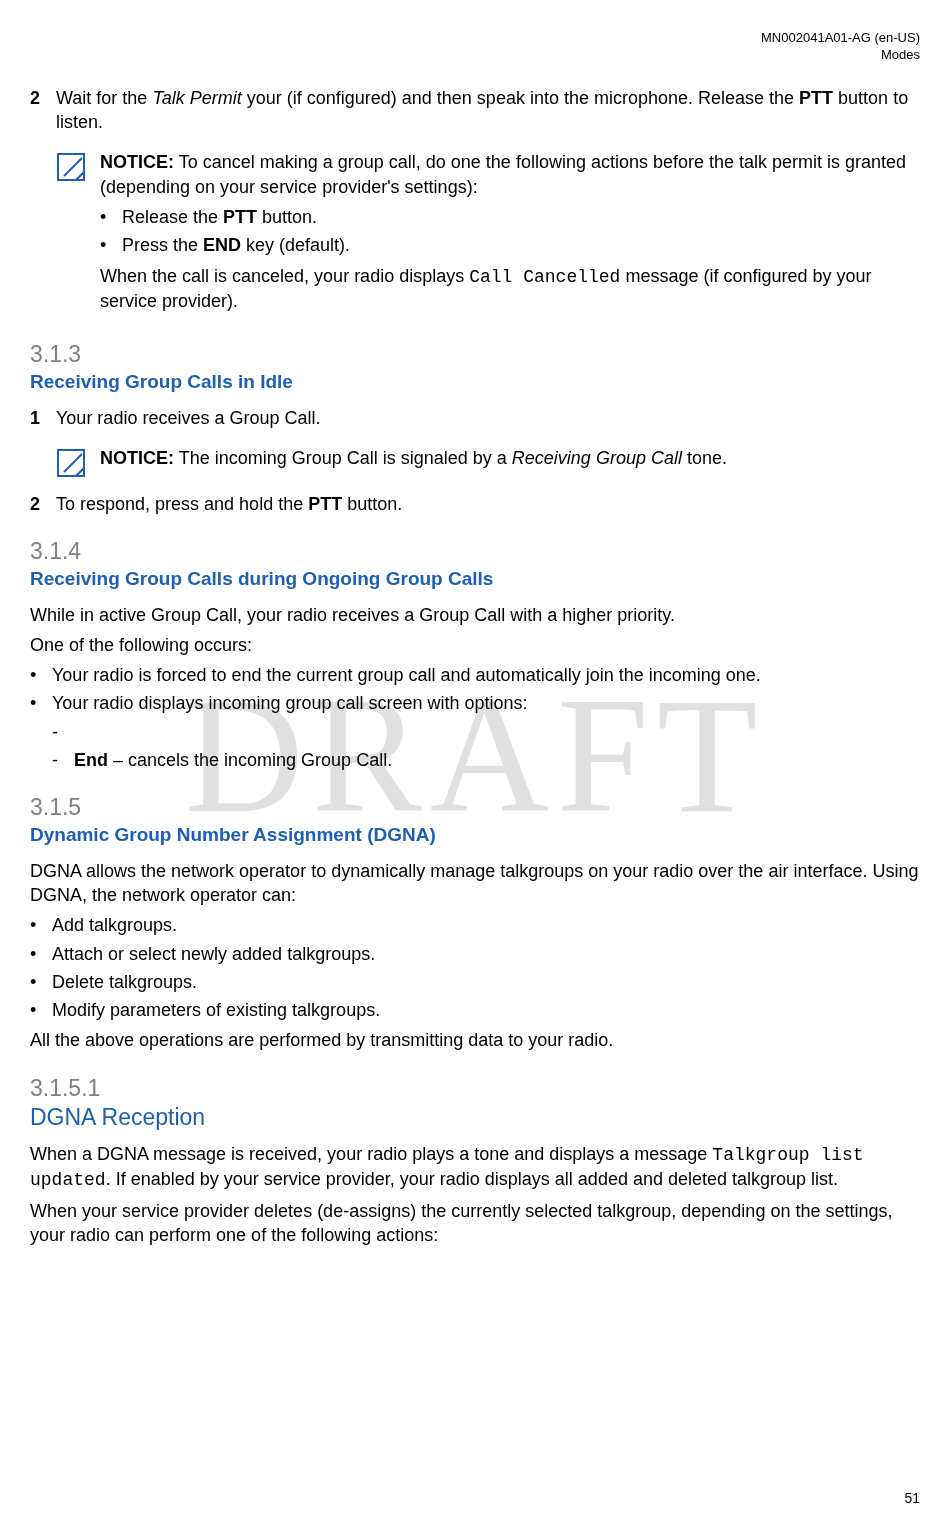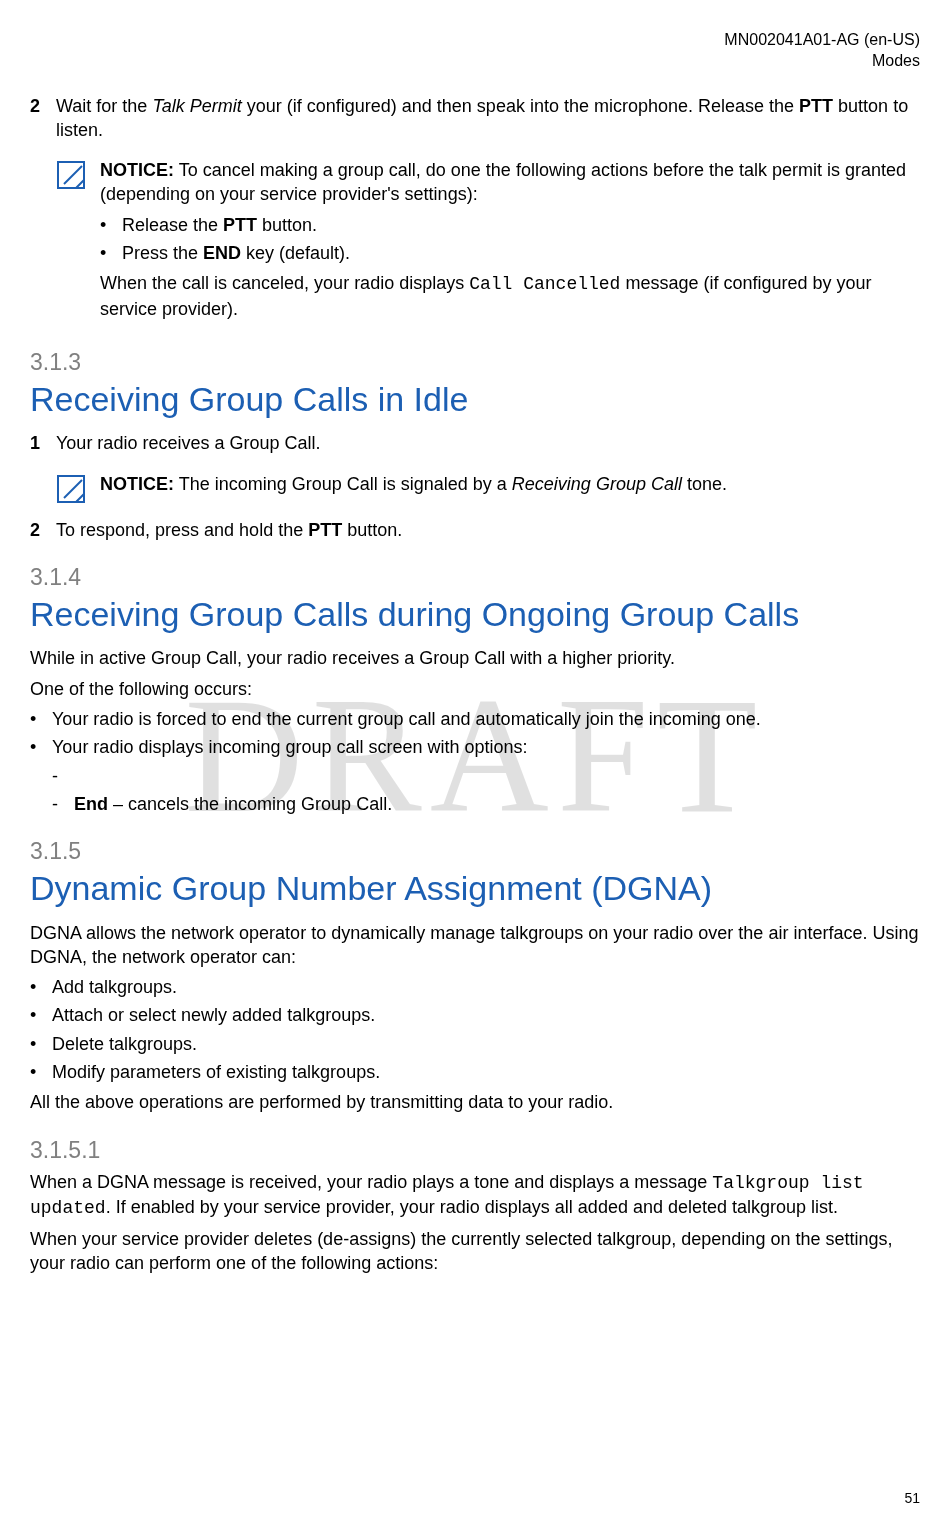--- a/index.html
+++ b/index.html
@@ -14,21 +14,21 @@
   }
   .page {
     width: 950px;
     height: 1528px;
     position: relative;
     box-sizing: border-box;
     padding: 30px 30px 0 30px;
   }
   .header-right {
     text-align: right;
-    font-size: 16px;
+    font-size: 13px;
     line-height: 1.3;
   }
   .content {
     margin-top: 22px;
   }
   .ol-step {
     display: flex;
     margin-bottom: 4px;
   }
   .ol-num {
@@ -71,22 +71,22 @@
     flex: 0 0 22px;
   }
   .sec-num {
     color: #808080;
     font-size: 23px;
     margin-top: 22px;
     line-height: 1.2;
   }
   .sec-title-h2 {
     color: #1c5fb3;
-    font-size: 34px;
-    font-weight: normal;
+    font-size: 19px;
+    font-weight: bold;
     margin: 2px 0 12px 0;
     line-height: 1.2;
   }
   .sec-title-h3 {
     color: #1c5fb3;
     font-size: 23px;
     font-weight: normal;
     margin: 2px 0 10px 0;
     line-height: 1.2;
   }
@@ -241,20 +241,21 @@
           <div>Delete talkgroups.</div>
         </div>
       <div class="bullet-row">
           <div class="bullet-mark">•</div>
           <div>Modify parameters of existing talkgroups.</div>
         </div>
     </div>
     <div class="para">All the above operations are performed by transmitting data to your radio.</div>
 
     <div class="sec-num">3.1.5.1</div>
+    <div class="sec-title-h3">DGNA Reception</div>
     <div class="para">
       <span>When a DGNA message is received, your radio plays a tone and displays a message </span><span class="mono">Talkgroup list updated</span><span>. If enabled by your service provider, your radio displays all added and deleted talkgroup list.</span>
     </div>
     <div class="para">When your service provider deletes (de-assigns) the currently selected talkgroup, depending on the settings, your radio can perform one of the following actions:</div>
 
   </div>
 
   <div class="footer-page">51</div>
 </div>
 

